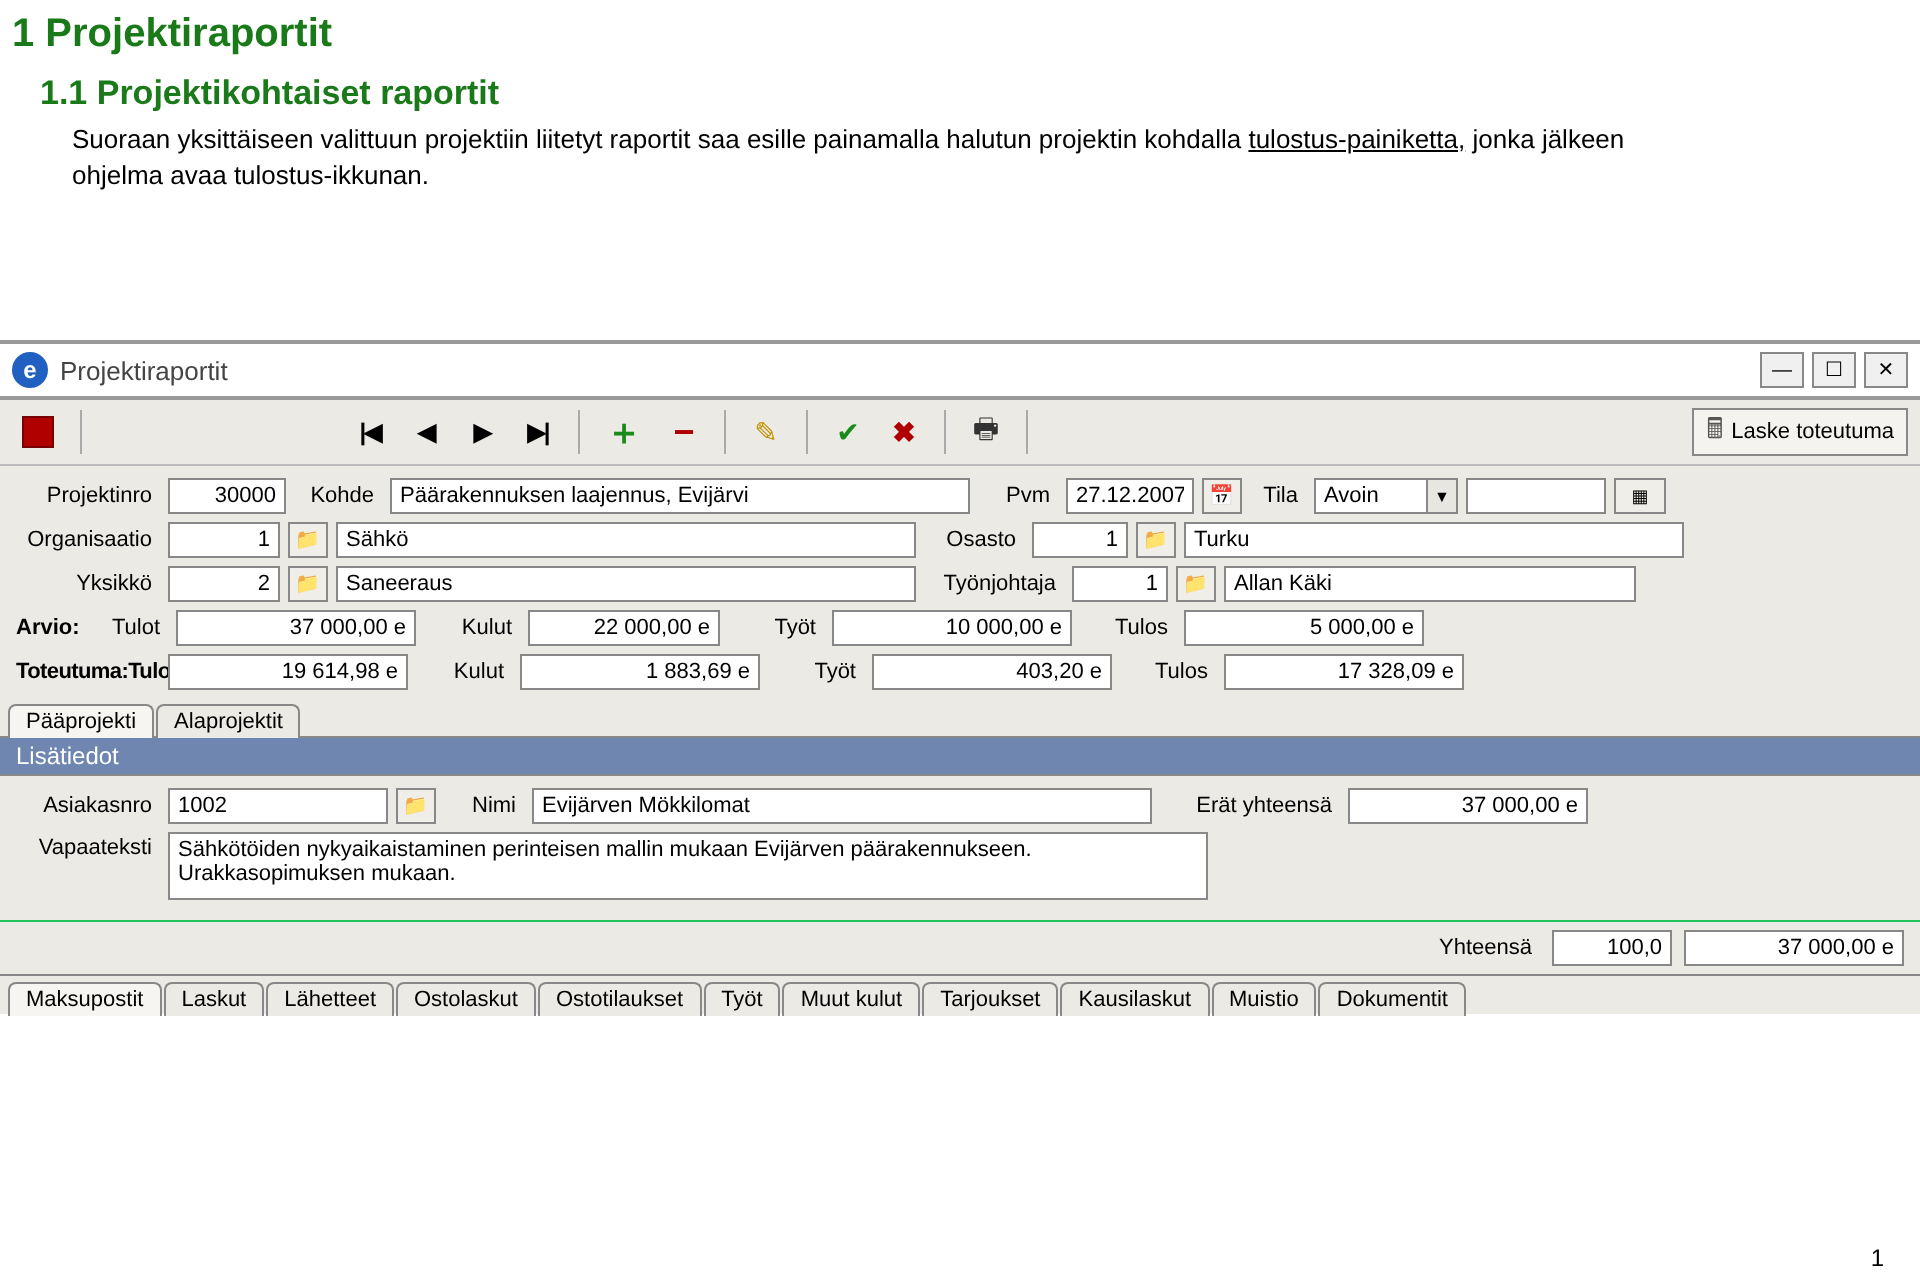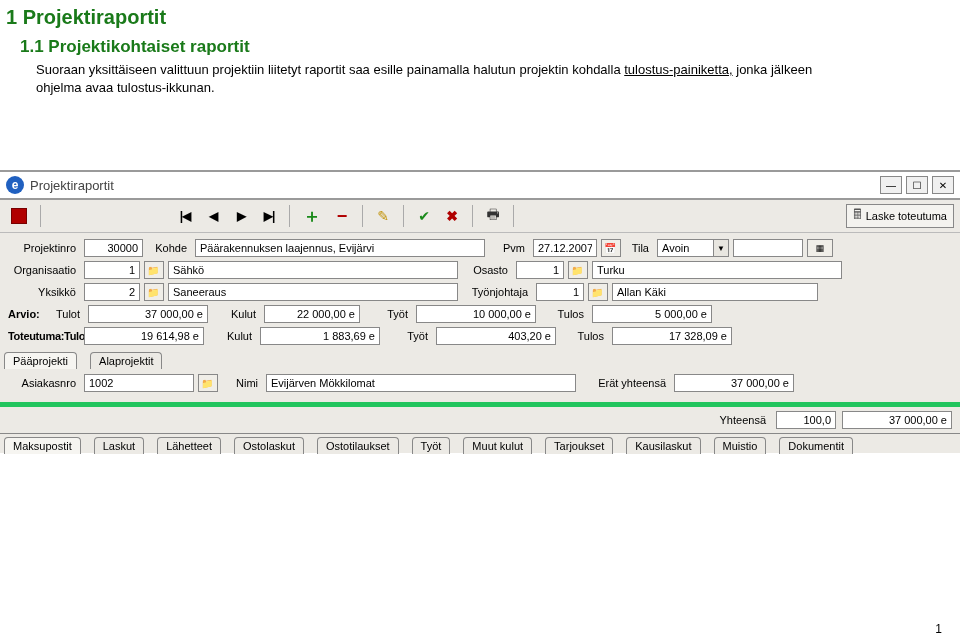--- a/index.html
+++ b/index.html
@@ -95,33 +95,33 @@
   .combo { display:flex; }
   .combo .inp { border-right:none; }
   .combo-btn {
     width:16px; height:18px; border:1px solid #888; background:#e8e6e0;
     display:flex; align-items:center; justify-content:center; font-size:8px;
   }
   .grid-btn {
     width:26px; height:18px; border:1px solid #888; background:#f0eee8;
     display:flex; align-items:center; justify-content:center; font-size:9px;
   }
-  .toprow-tabs, .bottom-tabs { display:flex; gap:12px; padding-left:4px;text-align:center; }
+  .toprow-tabs, .bottom-tabs { display:flex; gap:0; padding-left:4px;text-align:center; }
   .tab {
     border:1px solid #888; border-bottom:none; border-radius:4px 4px 0 0;
     padding:2px 8px; background:#eceae5; font-size:11px; margin-right:1px;
     position:relative; top:1px;
   }
   .tab.active { background:#f6f5f1; }
   .section-header {
     background:#6e86b0; color:#fff; font-weight:normal;
     padding:2px 8px; border-top:1px solid #888; border-bottom:1px solid #888;
     font-size:12px;
   }
-  .sub-area { padding:6px 8px; border-bottom:5px solid #22c55e; }
+  .sub-area { padding:6px 8px; border-bottom:1px solid #22c55e; }
   .textarea {
     border:1px solid #888; background:#fff; font-family:inherit; font-size:11px;
     padding:2px 4px; resize:none; height:34px;
   }
   .totals-row {
     display:flex; justify-content:flex-end; align-items:center; gap:6px;
     padding:4px 8px;
   }
   .pagefooter { position:absolute; right:18px; bottom:4px; font-size:12px; }
   .bottom-tabs-wrap { border-top:1px solid #888; padding-top:2px; background:#eceae5;}
@@ -276,32 +276,38 @@
       <div class="lbl" style="width:48px">Tulos</div>
       <input class="inp-ro" style="width: 120px;" value="17 328,09 e">
     </div>
   </div>
 
   <div class="toprow-tabs">
     <div class="tab active">Pääprojekti</div>
     <div class="tab">Alaprojektit</div>
   </div>
 
+  <div class="section-header">Lisätiedot</div>
 
   <div class="sub-area">
     <div class="form-row">
       <div class="lbl" style="width:72px">Asiakasnro</div>
       <input class="inp" style="width: 110px;" value="1002">
       <div class="browse-btn">
           <span>📁</span>
         </div>
       <div class="lbl" style="width:40px">Nimi</div>
       <input class="inp" style="width: 310px;" value="Evijärven Mökkilomat">
       <div class="lbl" style="width:90px">Erät yhteensä</div>
       <input class="inp-ro" style="width: 120px;" value="37 000,00 e">
+    </div>
+    <div class="form-row" style="align-items:flex-start">
+      <div class="lbl" style="width:72px;padding-top:2px">Vapaateksti</div>
+      <textarea class="textarea" style="width: 520px;">Sähkötöiden nykyaikaistaminen perinteisen mallin mukaan Evijärven päärakennukseen.
+Urakkasopimuksen mukaan.</textarea>
     </div>
   </div>
 
   <div class="totals-row">
     <div class="lbl">Yhteensä</div>
     <input class="inp-ro" style="width: 60px;" value="100,0">
     <input class="inp-ro" style="width: 110px;" value="37 000,00 e">
   </div>
 
   <div class="bottom-tabs-wrap">

